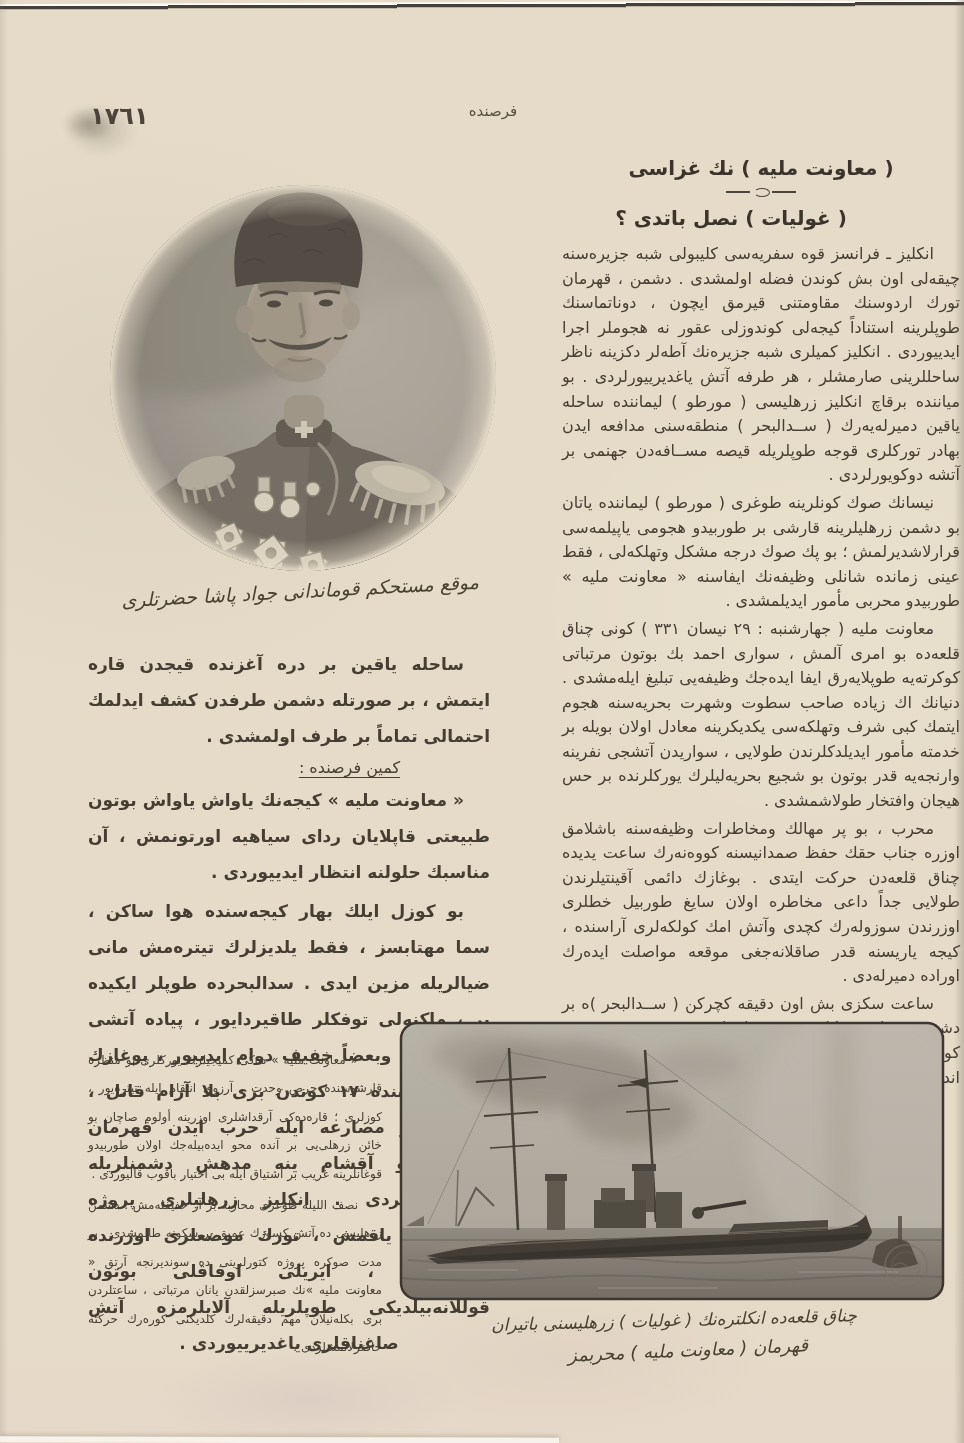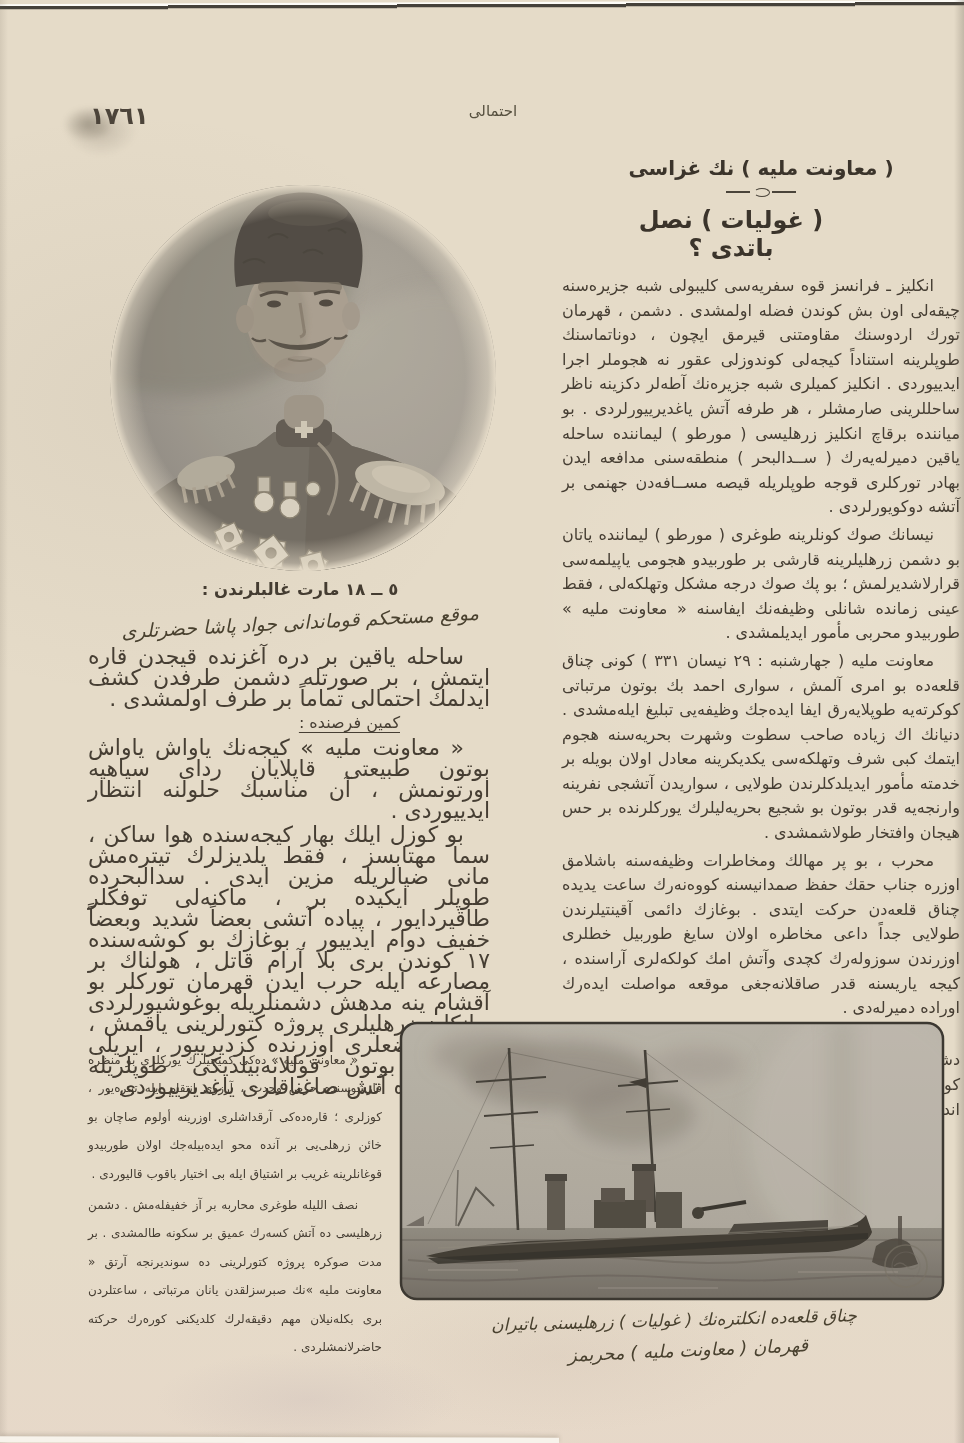--- a/index.html
+++ b/index.html
@@ -39,24 +39,24 @@
   
   .col p{margin:0 16px 3px;text-align:justify;color:#463e33;}
   .right-col{position:absolute;left:546px;top:156px;width:430px;}
   .article-title{margin:0;text-align:center;font-size:20px;font-weight:700;color:#3b342b;}
   .divider{width:70px;margin:7px auto 8px;height:9px;position:relative;}
   .d-line{position:absolute;top:4px;height:1.6px;width:24px;background:#4a443a;}
   .d-line.l{left:0}.d-line.r{right:0}
   .d-curl{position:absolute;left:28px;top:1px;width:14px;height:7px;border:1.6px solid #4a443a;
     border-radius:50%;border-left-color:transparent;}
   .article-subtitle{width:250px;margin:10px 120px 12px 0;text-align:center;
-    font-size:24px;font-weight:700;color:#3b342b;}
+    font-size:20px;font-weight:700;color:#3b342b;}
   .right-col p{font-size:16px;line-height:24.6px;text-indent:26px;}
   .left-upper{position:absolute;left:72px;top:646px;width:434px;}
-  .left-upper p{font-size:22px;line-height:21px;text-indent:26px;}
+  .left-upper p{font-size:17px;line-height:36px;text-indent:26px;font-weight:bold;}
   .subhead{font-size:16px;margin:4px 106px 5px 0;color:#473f34;
     text-decoration:underline;text-underline-offset:4px;}
   .center-last{text-align-last:center;}
   .left-lower{position:absolute;left:72px;top:1046px;width:326px;}
   .left-lower p{font-size:12px;line-height:28.4px;text-indent:24px;}
   
   .ship-svg{position:absolute;left:398px;top:1020px;width:548px;height:282px;}
   .ship-caption{position:absolute;left:428px;top:1310px;width:492px;text-align:center;color:#49412f;}
   .ship-cap1{font-size:17px;font-style:italic;transform:rotate(-1.5deg);}
   .ship-cap2{font-size:18px;font-style:italic;margin-top:10px;transform:rotate(-2.5deg) translateX(14px);}
@@ -66,21 +66,21 @@
 
 <div class="page">
 
   <div class="top-edge"></div>
   <div class="right-shade"></div>
   <div class="left-shade"></div>
   <div class="bottom-sliver"></div>
   <div class="smudge"></div>
 
   <div class="page-number" dir="rtl">١٧٦١</div>
-  <div class="masthead" dir="rtl">احتمالى</div>
+  <div class="masthead" dir="rtl">فرصنده</div>
 
   <svg class="portrait-svg" viewBox="0 0 390 390">
     <defs>
       <radialGradient id="pBg" cx="62%" cy="38%" r="78%">
         <stop offset="0%" stop-color="#aba69a"></stop>
           <stop offset="55%" stop-color="#9b968c"></stop>
           <stop offset="100%" stop-color="#85817a"></stop>
       </radialGradient>
       <radialGradient id="pFade" cx="50%" cy="50%" r="50%">
         <stop offset="84%" stop-color="#e5dbc8" stop-opacity="0"></stop>
@@ -169,21 +169,20 @@
           <rect x="193" y="238" width="6" height="17" fill="#cfc7b5" stroke="none"></rect>
             <rect x="187" y="244" width="18" height="6" fill="#cfc7b5" stroke="none"></rect>
         </g>
       </g>
       <rect width="390" height="390" fill="#d9cfbc" opacity=".06"></rect>
     </g>
     <circle cx="195" cy="195" r="193" fill="url(#pFade)"></circle>
   </svg>
 
   <div class="portrait-caption" dir="rtl">
-    <div class="cap1">٥ ــ ١٨ مارت غالبلرندن :</div>
     <div class="cap2">موقع مستحكم قوماندانى جواد پاشا حضرتلرى</div>
   </div>
 
   <div class="col right-col" dir="rtl">
     <h1 class="article-title">( معاونت مليه ) نك غزاسى</h1>
     <div class="divider">
       <span class="d-line l"></span>
         <span class="d-curl"></span>
         <span class="d-line r"></span>
     </div>

